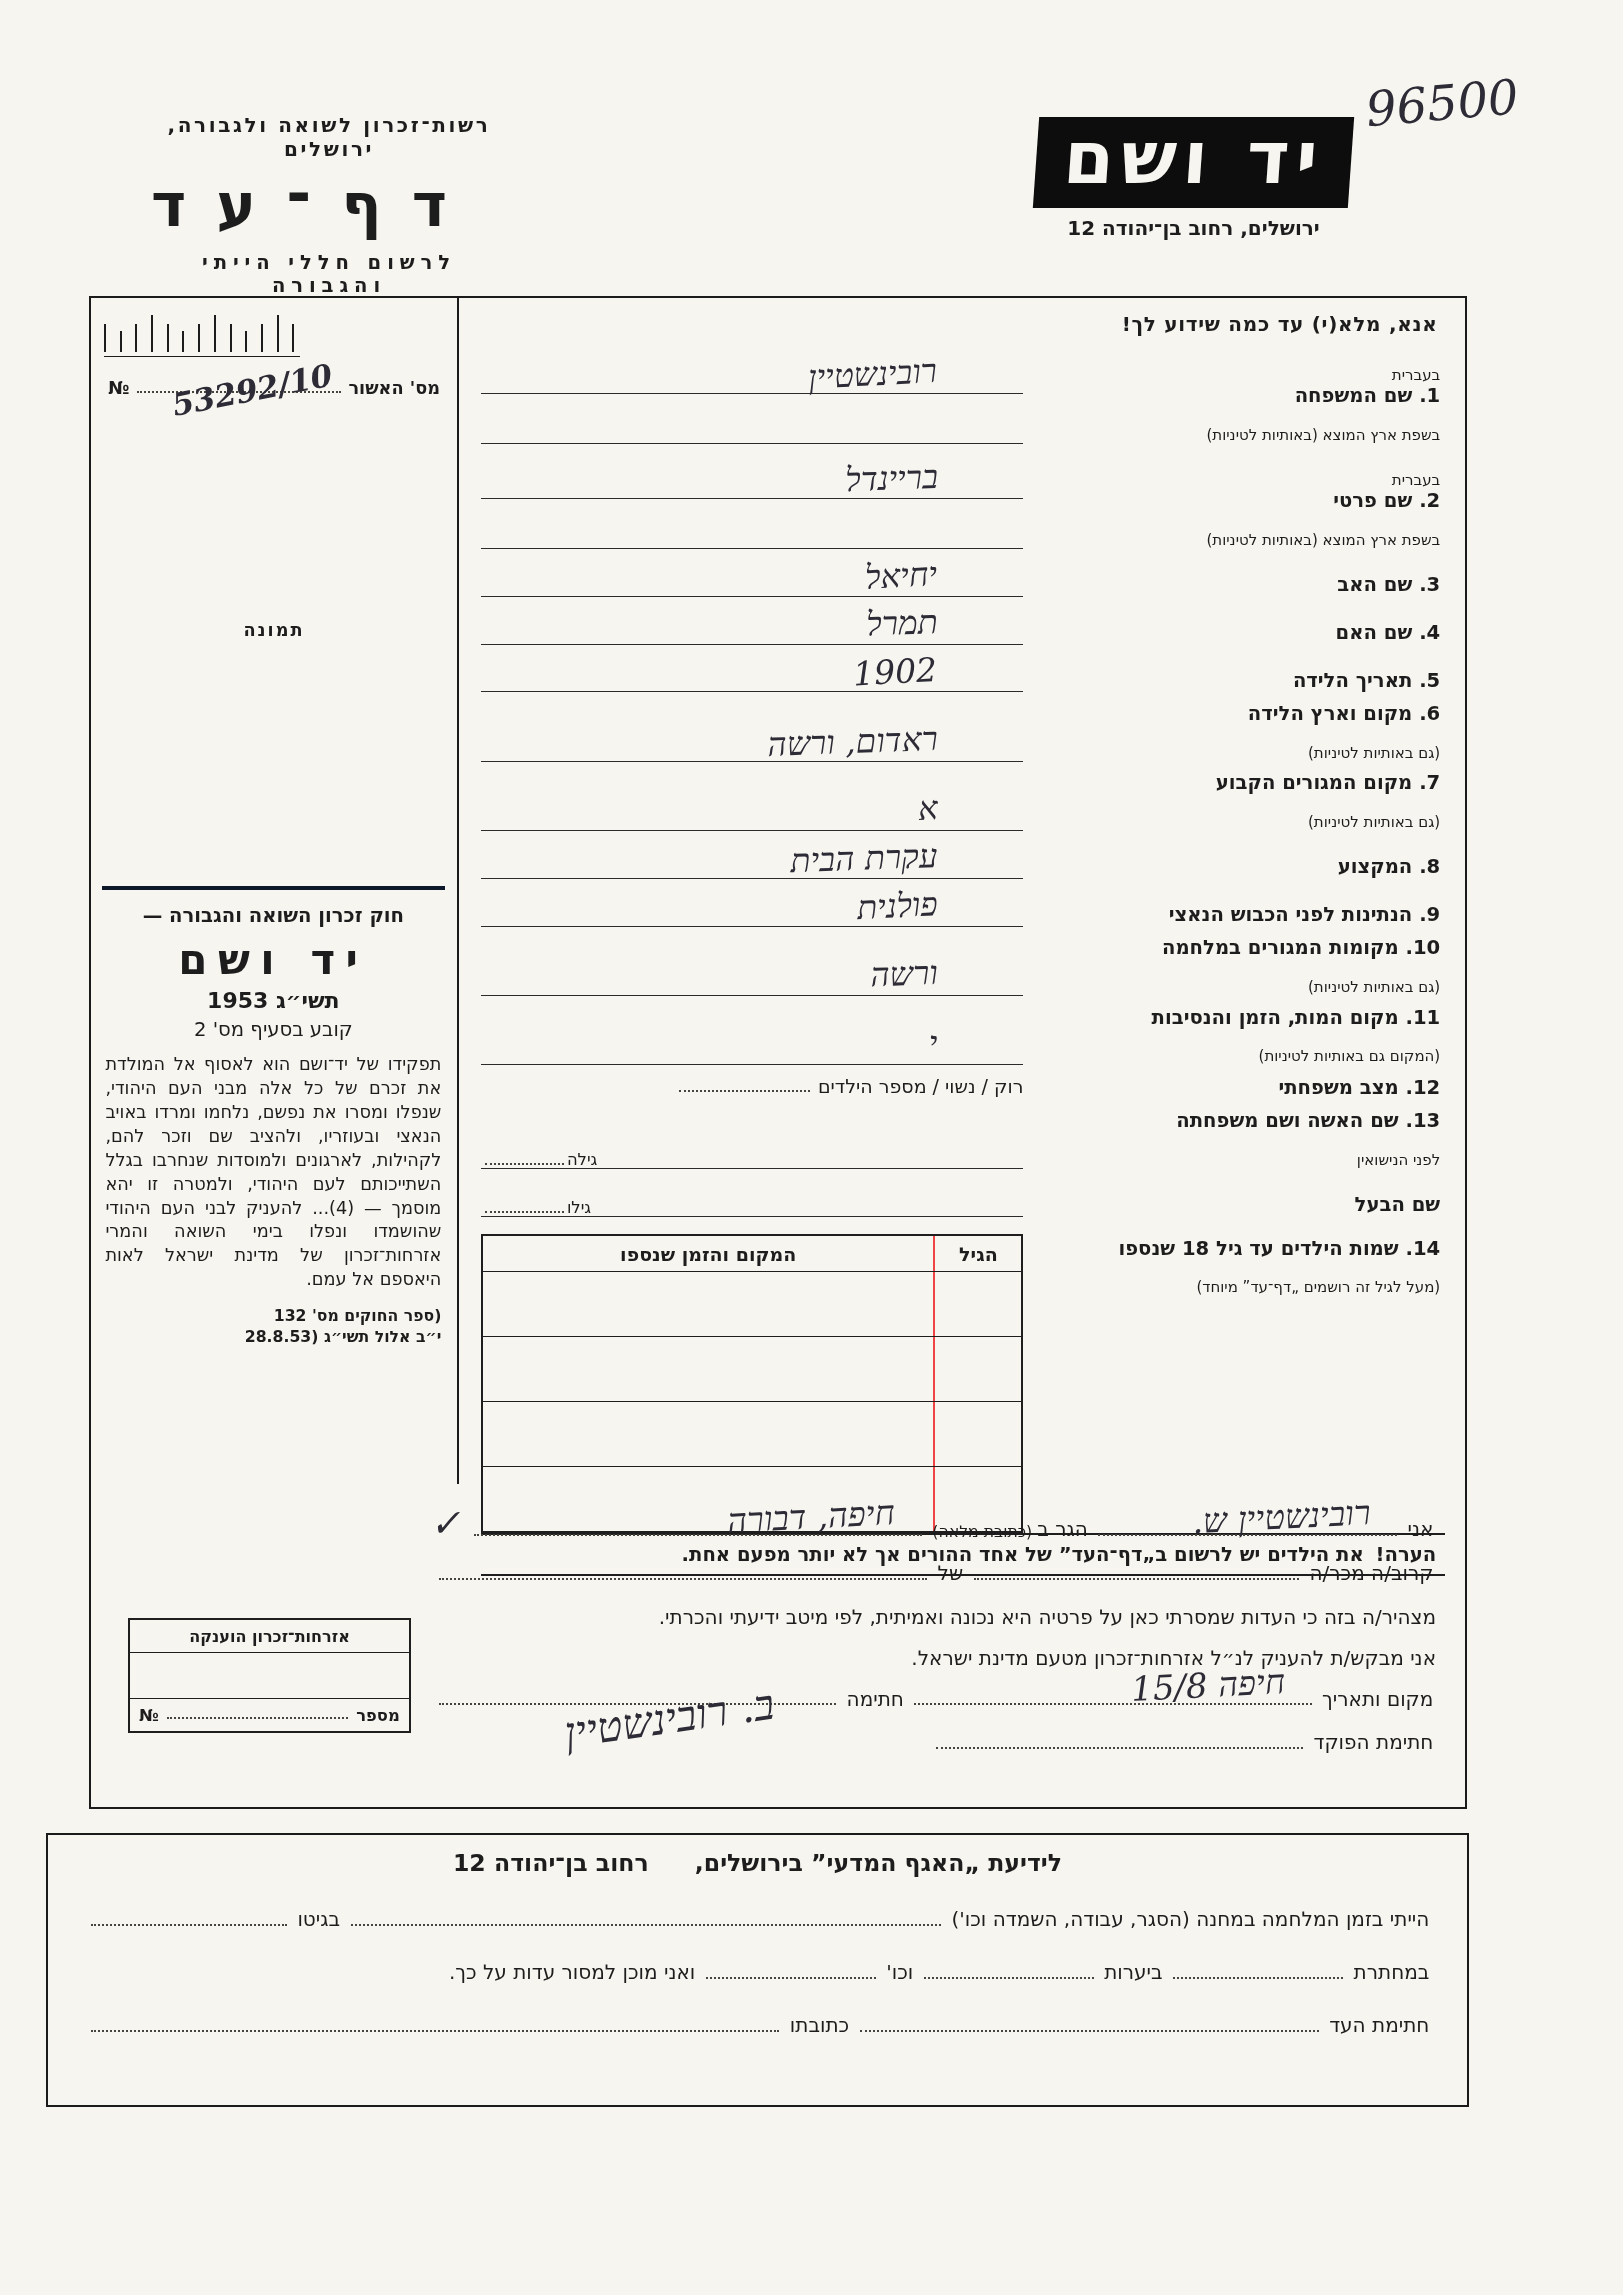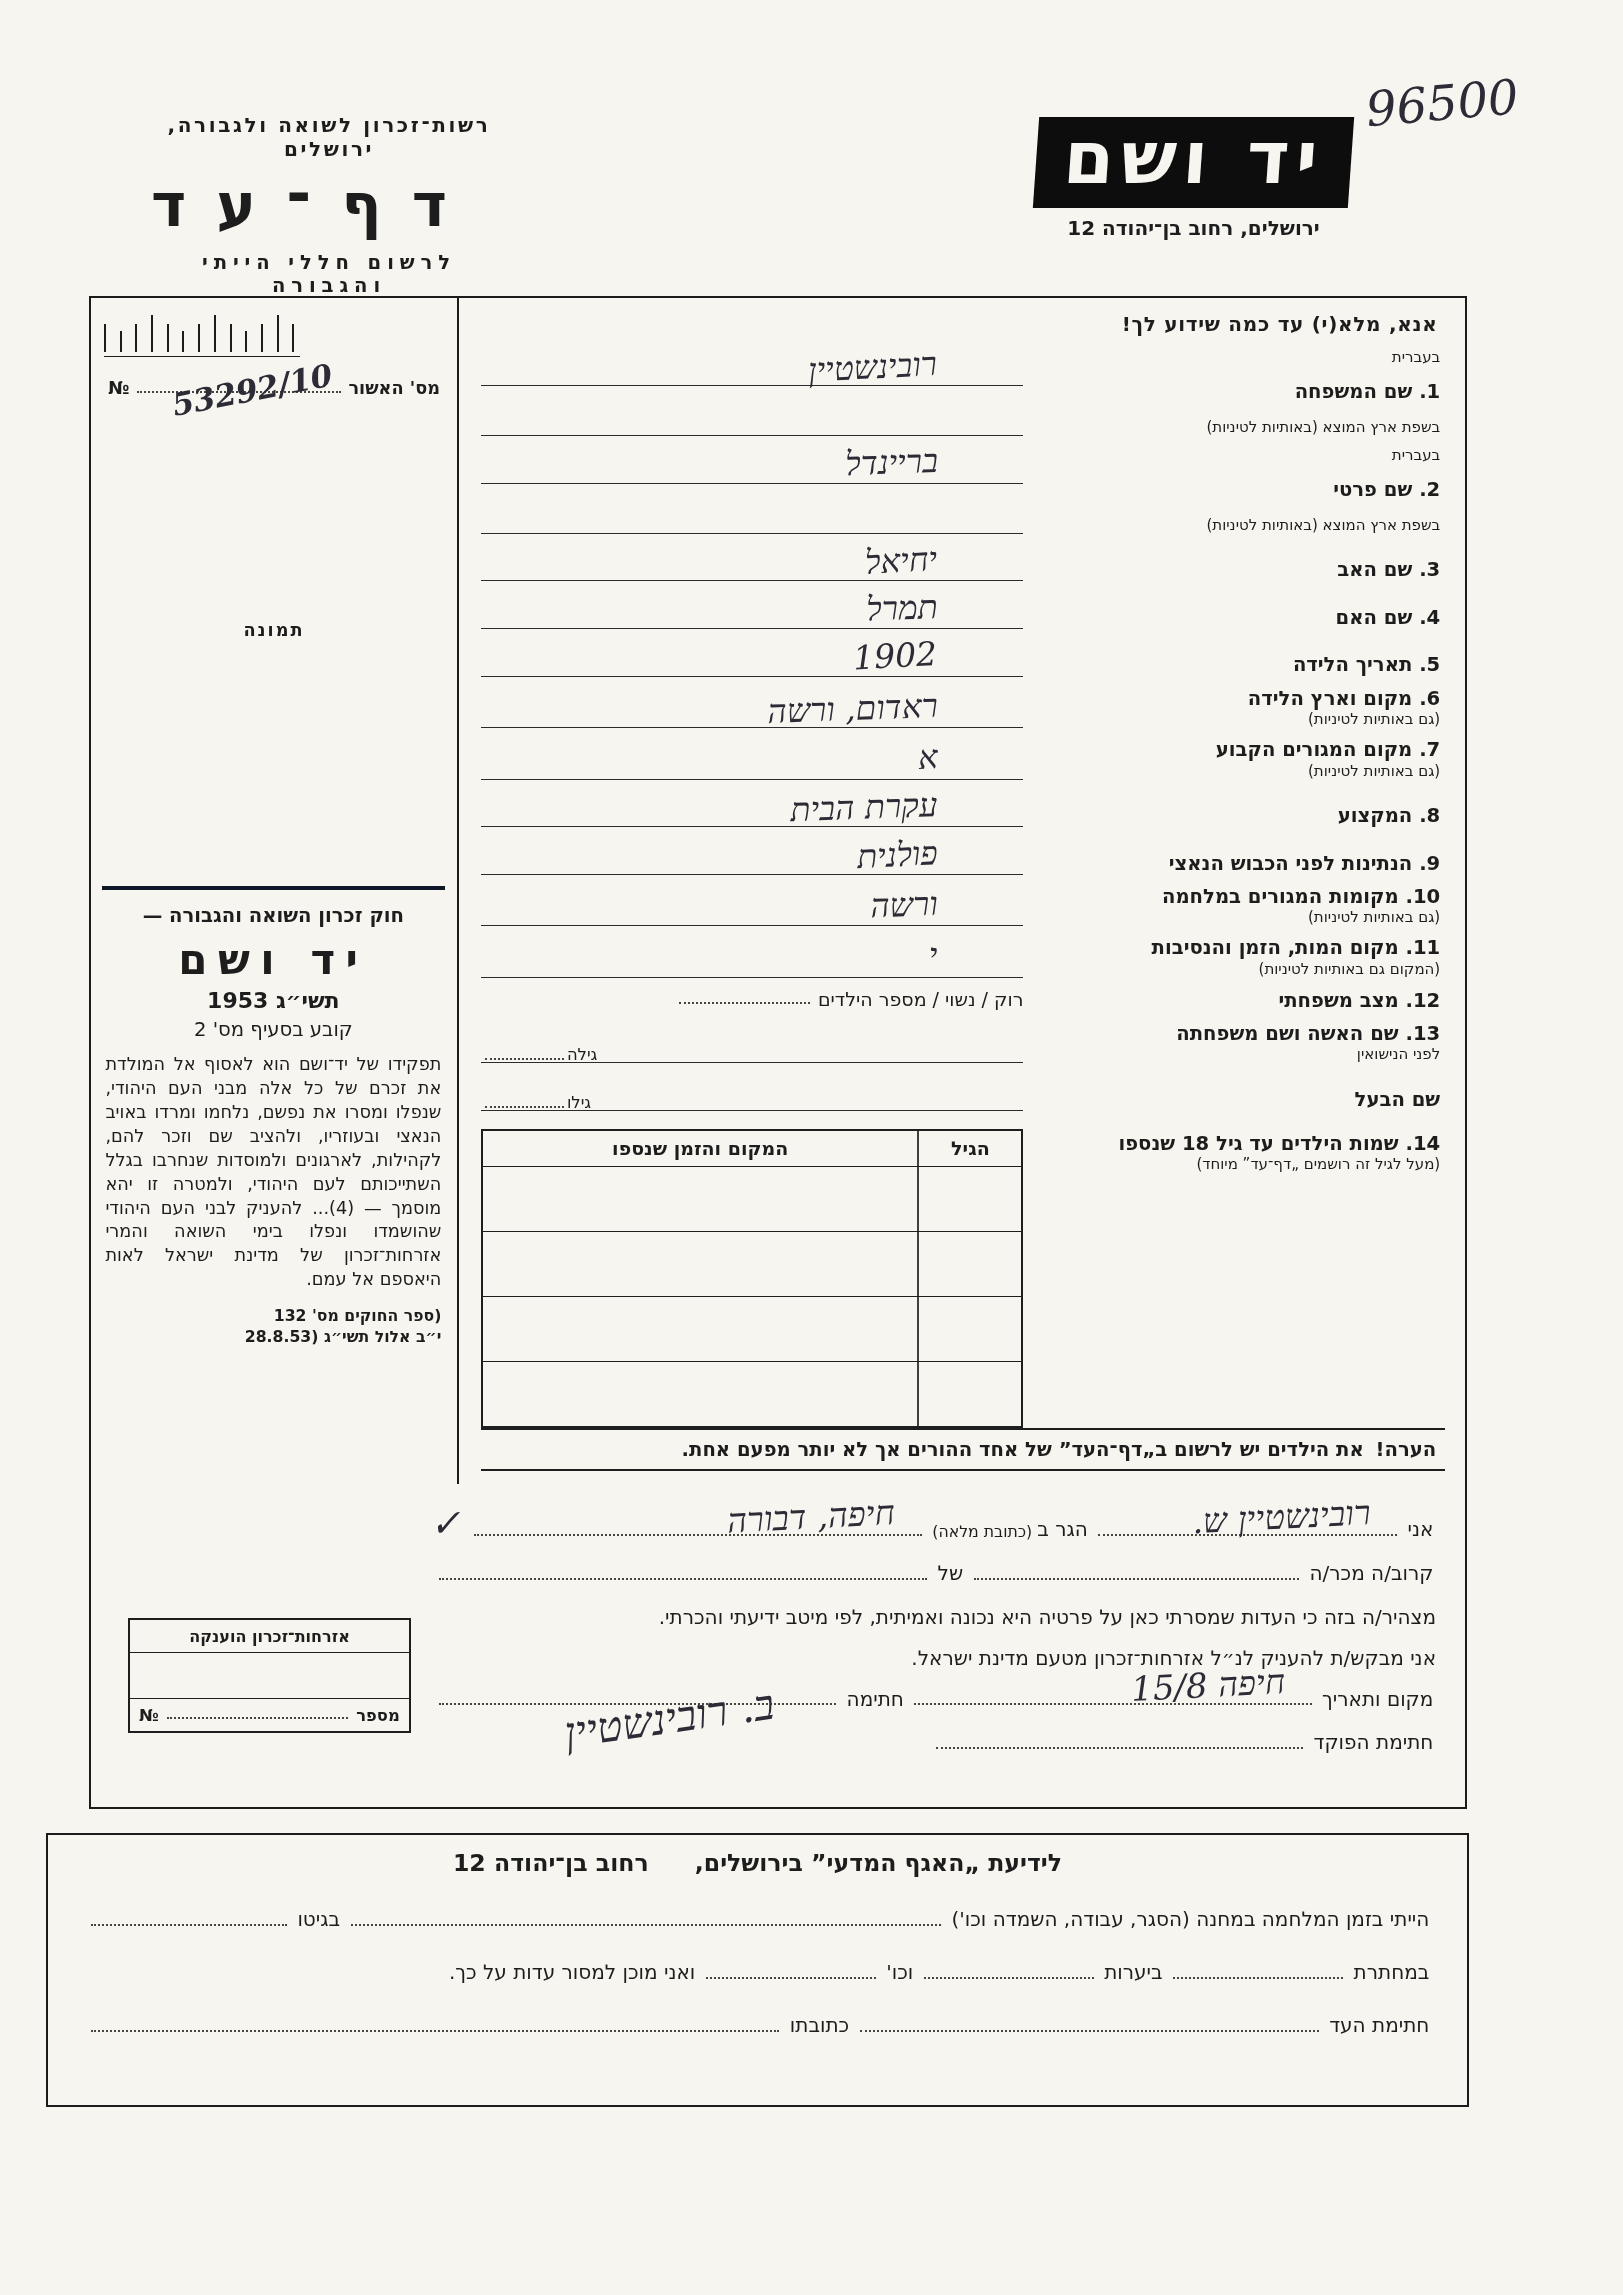--- a/index.html
+++ b/index.html
@@ -46,39 +46,39 @@
   .law-clause{font-weight:normal;font-size:19.6px;margin-top:5.2px;}
   .law-body{text-align:justify;direction:rtl;font-size:17.7px;line-height:1.35;margin-top:11.8px;padding:0 3.9px;}
   .law-src{margin-top:13px;font-size:15.7px;font-weight:bold;text-align:right;padding-right:3.9px;line-height:1.35;}
 
   
   .instr{font-size:20px;font-weight:bold;text-align:right;padding:3.9px 7.9px 11.8px 0;letter-spacing:0.7px;}
   .frow{display:flex;direction:rtl;align-items:flex-end;margin-bottom:9.8px;}
   .flabel{width:422px;text-align:right;padding-right:5.2px;font-size:19.6px;line-height:1.2;}
   .fmain{font-weight:bold;}
   .fnum{font-weight:bold;}
-  .fsub,.fsmall{font-size:15px;font-weight:normal;}
+  .fsub,.fsmall{font-size:15px;font-weight:normal;margin-top:18px;}
   .wline{flex:1;position:relative;border-bottom:1.3px solid #2b2b2b;height:38px;}
   .wline .hand{position:absolute;bottom:2.6px;right:85px;font-size:33px;}
   .frow:nth-child(odd) .wline .hand{transform:rotate(-2deg);}
   .frow-double{align-items:stretch;}
   .flabel3{display:flex;flex-direction:column;justify-content:space-between;}
   .wcol{flex:1;display:flex;flex-direction:column;justify-content:flex-end;gap:11.8px;}
   .wcol .wline{flex:none;}
   .wpre{flex:1;display:flex;direction:rtl;align-items:flex-end;font-size:19px;padding-bottom:2.6px;}
   .cap-wrap{position:absolute;left:3.9px;bottom:-1.3px;display:flex;direction:rtl;align-items:flex-end;gap:3px;font-size:16.4px;}
   .cap-dots{width:79px;border-bottom:2px dotted #47443d;height:1.3px;margin-bottom:3.9px;}
 
   
   .frow14{align-items:flex-start;margin-top:7.9px;margin-bottom:0;}
   .frow14 .flabel{padding-top:2.6px;}
   .ctable{flex:1;border:2px solid #1e1e1e;}
   .crow{display:flex;direction:rtl;border-top:1.3px solid #1e1e1e;height:65px;}
   .crow.chead{border-top:none;height:auto;}
-  .c-age{width:104px;border-left:2px solid #404040;}
+  .c-age{width:88px;border-left:2px solid #ef4444;}
   .c-place{flex:1;}
   .chead .c-age,.chead .c-place{font-weight:bold;font-size:19px;text-align:center;padding:6.5px 0;margin-left:36px;}
 
   .note-band{margin-top:auto;margin-bottom:22px;border-top:2px solid #1e1e1e;border-bottom:2px solid #1e1e1e;
              padding:7.9px 9.2px;font-weight:bold;font-size:19.6px;display:flex;direction:rtl;gap:11.8px;}
 
   
   .decl{position:relative;height:322px;padding:17px 29px 0 340px;direction:rtl;font-size:20px;}
   .dline{display:flex;direction:rtl;align-items:flex-end;margin-bottom:19.6px;}
   .dlabel{white-space:nowrap;padding:0 2.6px;}

